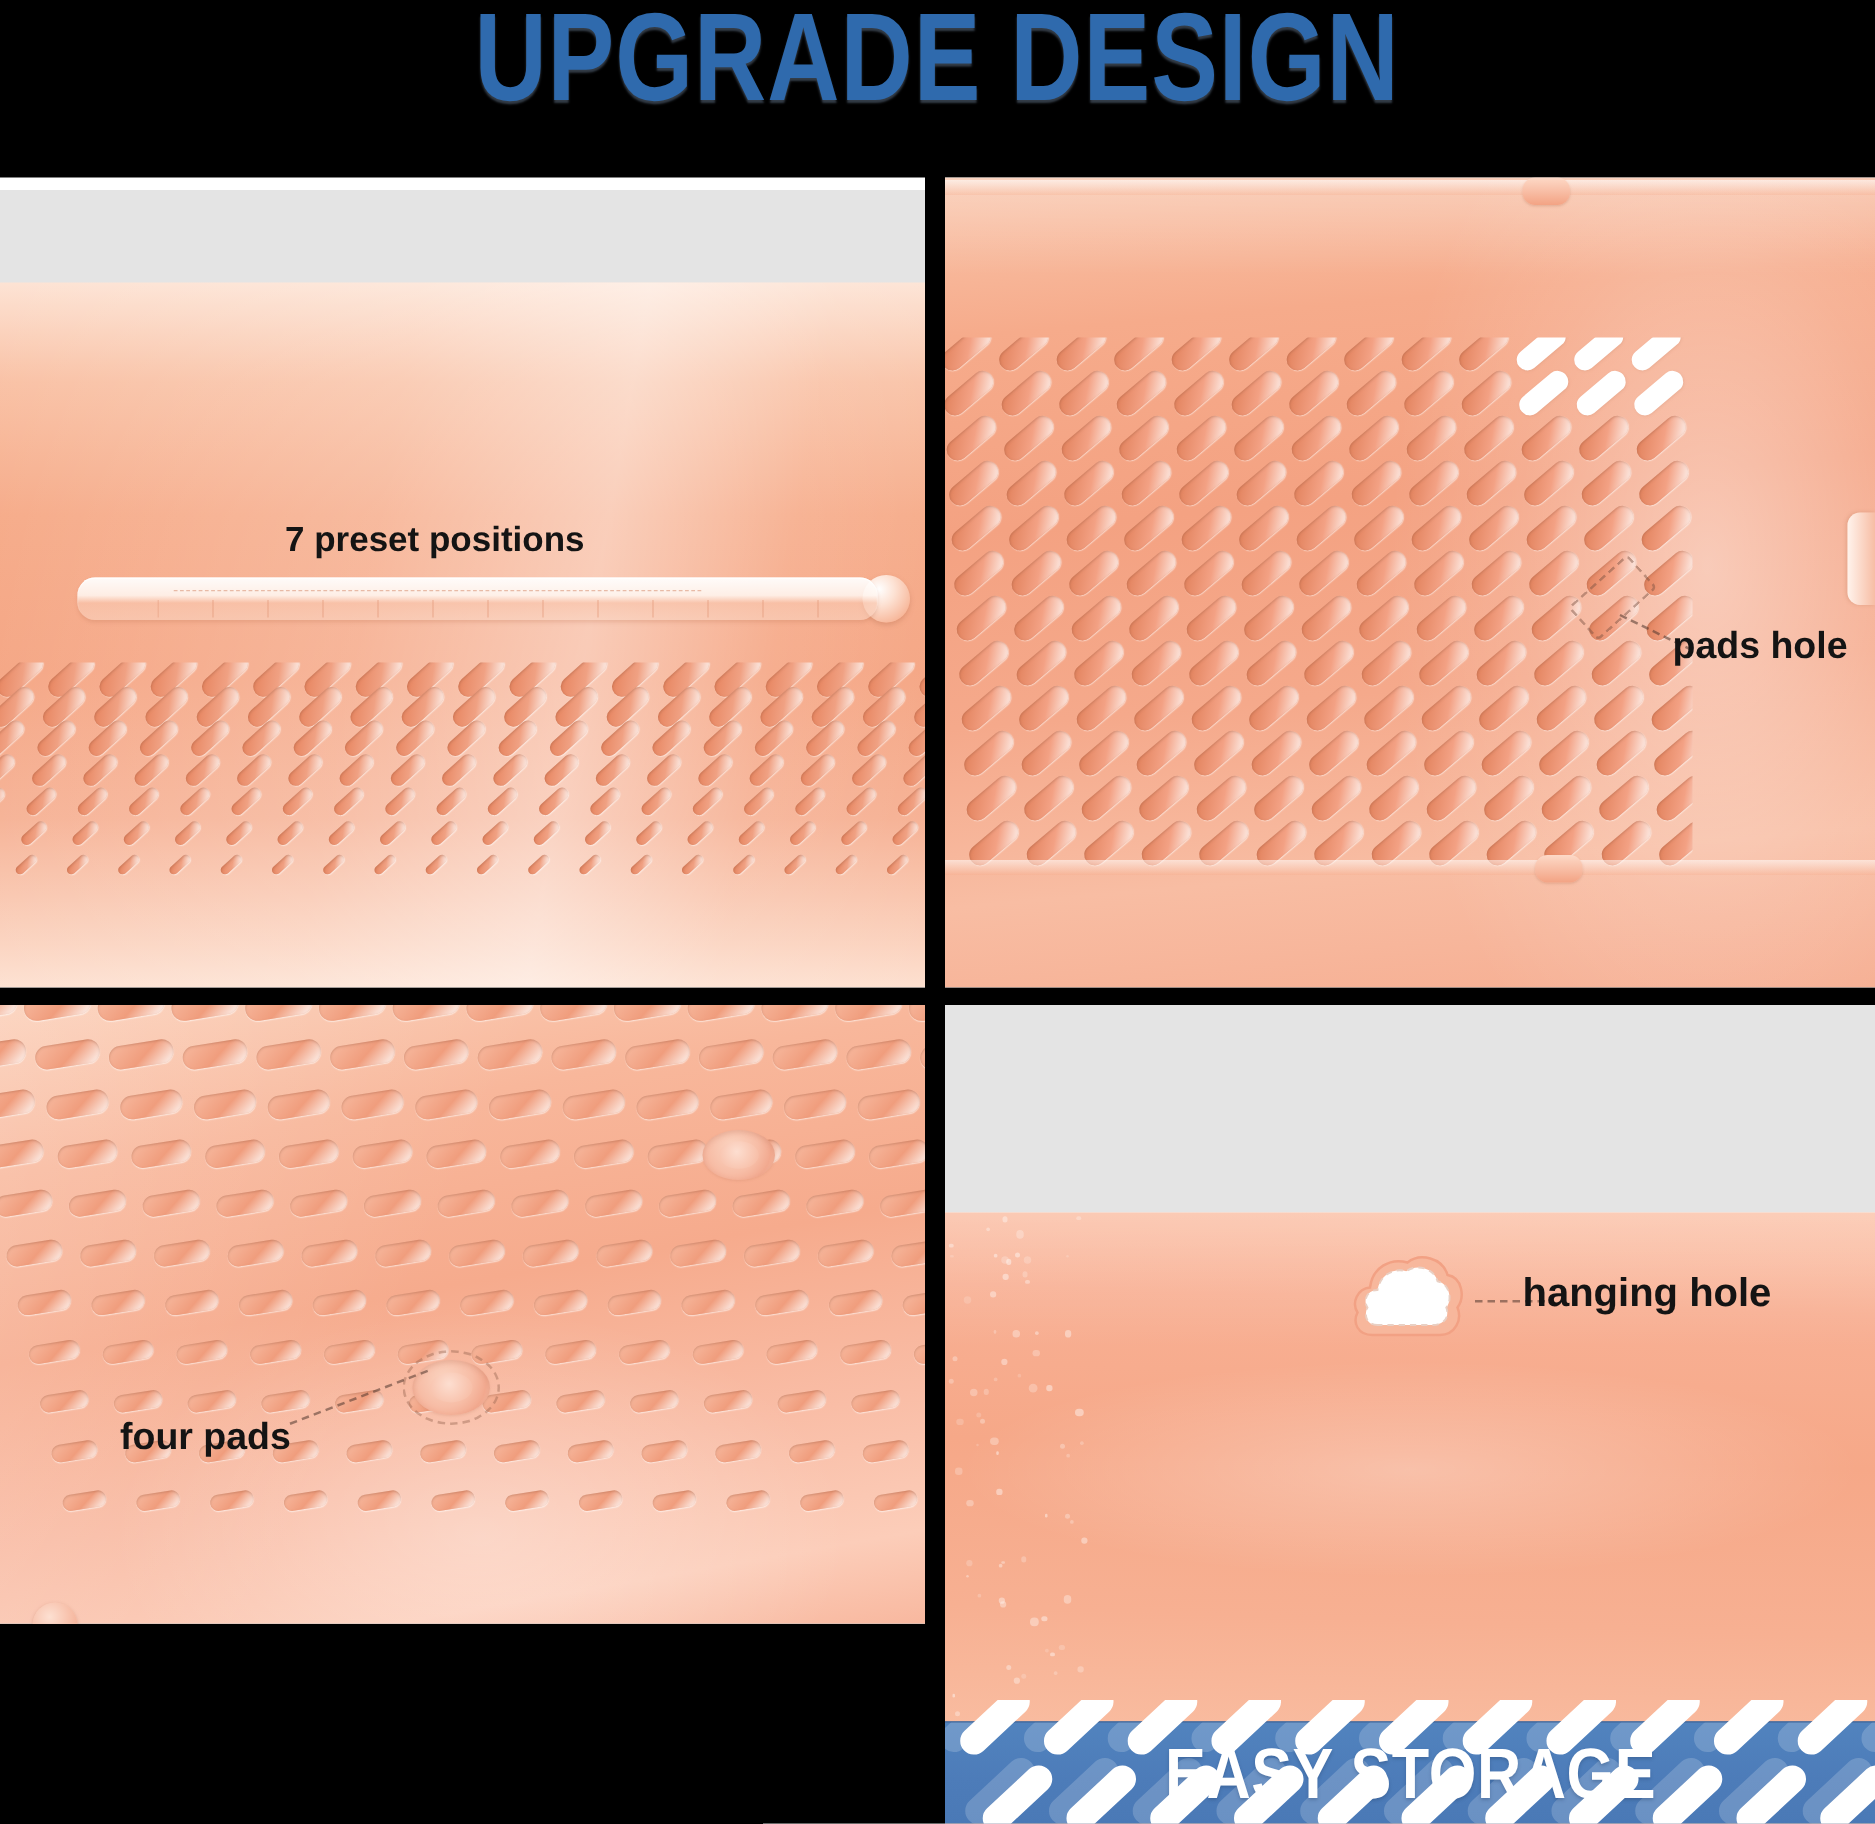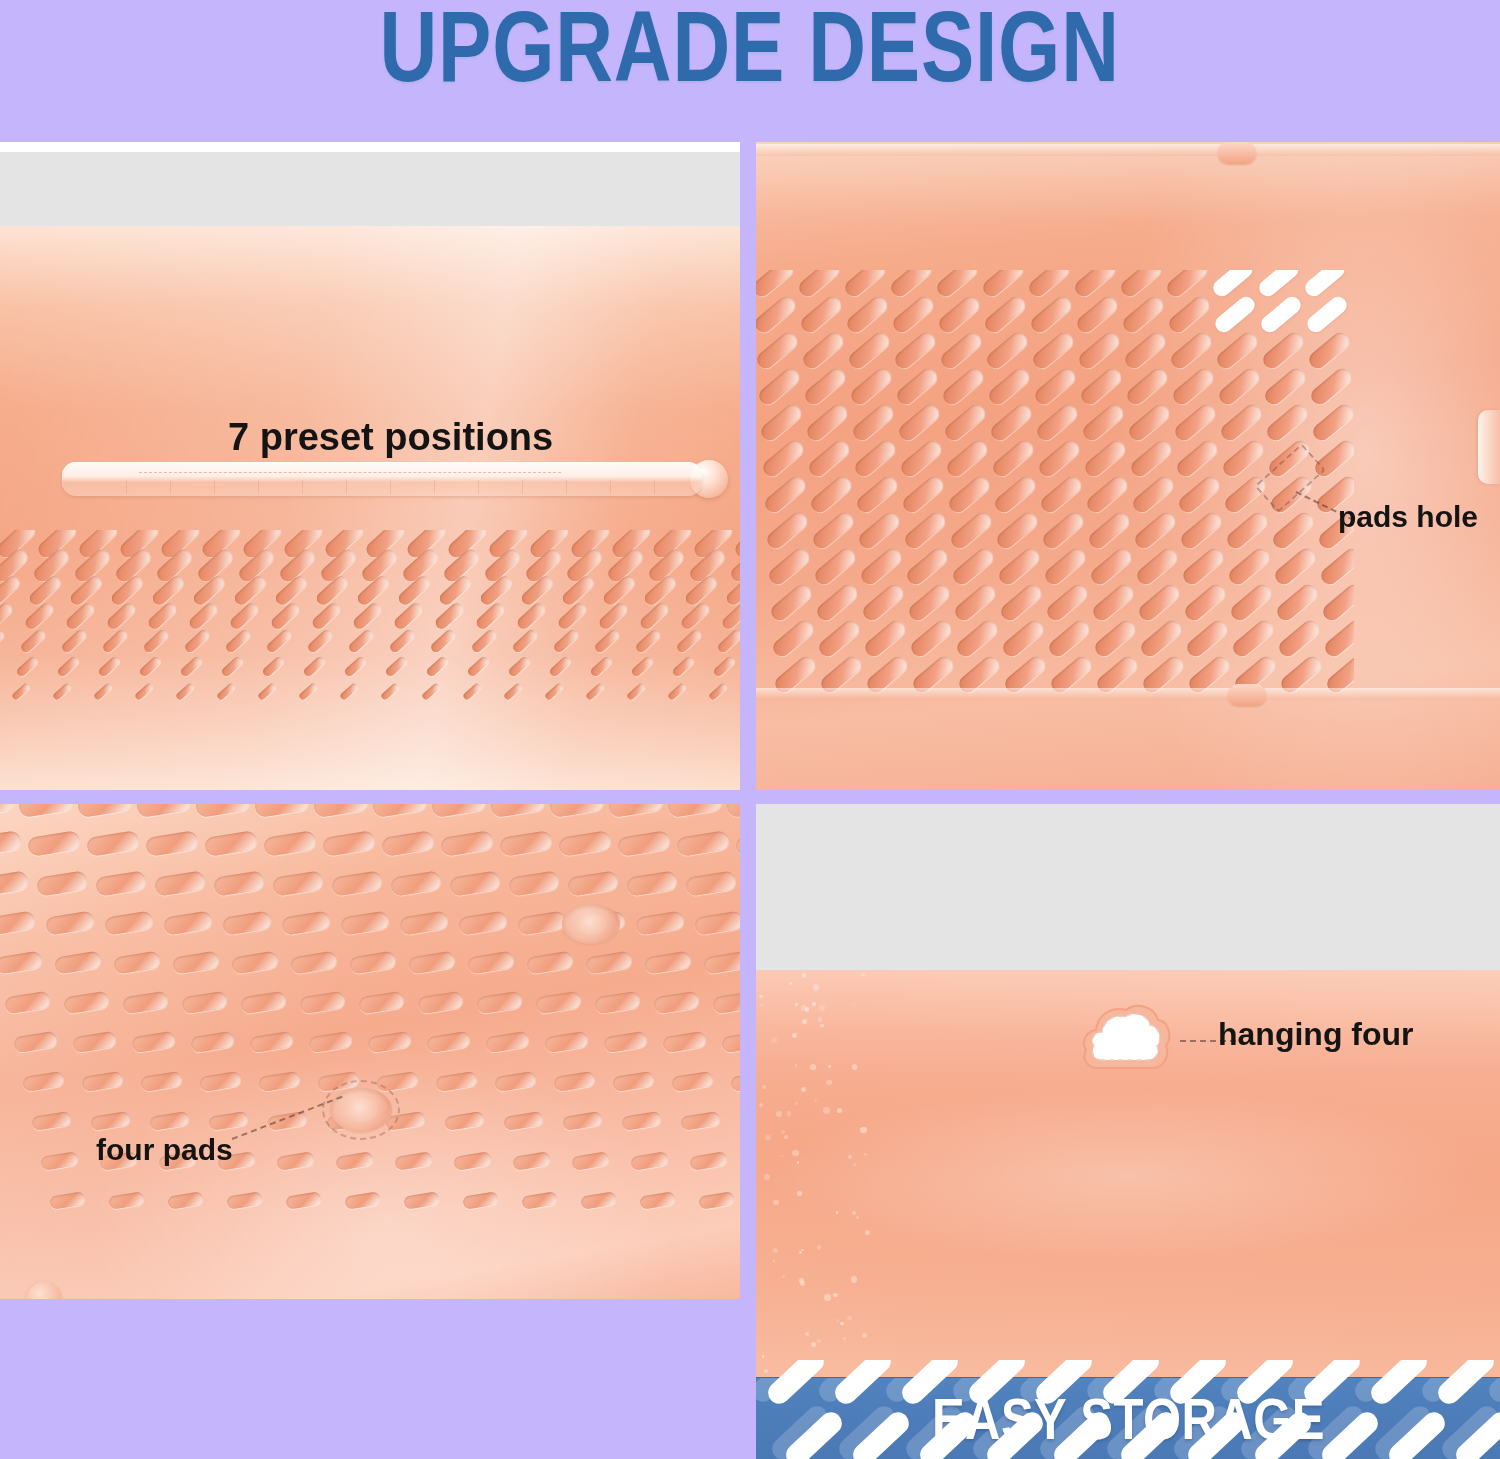--- a/index.html
+++ b/index.html
@@ -9,21 +9,21 @@
     height: 1459px;
     background: #ffffff;
     font-family: "Liberation Sans", "DejaVu Sans", sans-serif;
     overflow: hidden;
   }
 
   #page {
     position: relative;
     width: 1500px;
     height: 1459px;
-    background: #c4b5fd;
+    background: #000000;
   }
 
   
   #header {
     position: absolute;
     left: 0; top: 0;
     width: 1500px;
     height: 142px;
     display: flex;
     align-items: flex-start;
@@ -352,21 +352,21 @@
 
       <div class="peach-body" id="tl-body"></div>
 
       <div class="rail" style="left:62px;top:320px;width:640px;height:34px;">
         <div class="rail-slot"></div>
         <div class="rail-notches"></div>
         <div class="rail-dash"></div>
       </div>
       <div class="rail-knob" style="left:690px;top:318px;width:38px;height:38px;"></div>
 
-      <div class="callout-text" style="left:228px;top:274px;font-size:38px;">7 preset positions</div>
+      <div class="callout-text" style="left:228px;top:274px;font-size:28px;">7 preset positions</div>
 
       <div class="holes" id="tl-holes" style="left:-10px;top:388px;width:760px;height:180px;">
           <div class="slot" style="left: 4px; top: 2px; width: 44px; height: 16px; transform: rotate(-42deg) scaleY(1); background: linear-gradient(140deg, rgb(230, 130, 92) 0%, rgb(240, 161, 131) 55%, rgba(255, 255, 255, 0.85) 100%); box-shadow: rgba(150, 85, 60, 0.35) 0px 1px 2px inset, rgba(255, 255, 255, 0.55) 0px 1px 1px;"></div>
           <div class="slot" style="left: 45px; top: 2px; width: 44px; height: 16px; transform: rotate(-42deg) scaleY(1); background: linear-gradient(140deg, rgb(230, 130, 92) 0%, rgb(240, 161, 131) 55%, rgba(255, 255, 255, 0.85) 100%); box-shadow: rgba(150, 85, 60, 0.35) 0px 1px 2px inset, rgba(255, 255, 255, 0.55) 0px 1px 1px;"></div>
           <div class="slot" style="left: 86px; top: 2px; width: 44px; height: 16px; transform: rotate(-42deg) scaleY(1); background: linear-gradient(140deg, rgb(230, 130, 92) 0%, rgb(240, 161, 131) 55%, rgba(255, 255, 255, 0.85) 100%); box-shadow: rgba(150, 85, 60, 0.35) 0px 1px 2px inset, rgba(255, 255, 255, 0.55) 0px 1px 1px;"></div>
           <div class="slot" style="left: 127px; top: 2px; width: 44px; height: 16px; transform: rotate(-42deg) scaleY(1); background: linear-gradient(140deg, rgb(230, 130, 92) 0%, rgb(240, 161, 131) 55%, rgba(255, 255, 255, 0.85) 100%); box-shadow: rgba(150, 85, 60, 0.35) 0px 1px 2px inset, rgba(255, 255, 255, 0.55) 0px 1px 1px;"></div>
           <div class="slot" style="left: 168px; top: 2px; width: 44px; height: 16px; transform: rotate(-42deg) scaleY(1); background: linear-gradient(140deg, rgb(230, 130, 92) 0%, rgb(240, 161, 131) 55%, rgba(255, 255, 255, 0.85) 100%); box-shadow: rgba(150, 85, 60, 0.35) 0px 1px 2px inset, rgba(255, 255, 255, 0.55) 0px 1px 1px;"></div>
           <div class="slot" style="left: 209px; top: 2px; width: 44px; height: 16px; transform: rotate(-42deg) scaleY(1); background: linear-gradient(140deg, rgb(230, 130, 92) 0%, rgb(240, 161, 131) 55%, rgba(255, 255, 255, 0.85) 100%); box-shadow: rgba(150, 85, 60, 0.35) 0px 1px 2px inset, rgba(255, 255, 255, 0.55) 0px 1px 1px;"></div>
           <div class="slot" style="left: 250px; top: 2px; width: 44px; height: 16px; transform: rotate(-42deg) scaleY(1); background: linear-gradient(140deg, rgb(230, 130, 92) 0%, rgb(240, 161, 131) 55%, rgba(255, 255, 255, 0.85) 100%); box-shadow: rgba(150, 85, 60, 0.35) 0px 1px 2px inset, rgba(255, 255, 255, 0.55) 0px 1px 1px;"></div>
           <div class="slot" style="left: 291px; top: 2px; width: 44px; height: 16px; transform: rotate(-42deg) scaleY(1); background: linear-gradient(140deg, rgb(230, 130, 92) 0%, rgb(240, 161, 131) 55%, rgba(255, 255, 255, 0.85) 100%); box-shadow: rgba(150, 85, 60, 0.35) 0px 1px 2px inset, rgba(255, 255, 255, 0.55) 0px 1px 1px;"></div>
@@ -930,21 +930,21 @@
         <svg width="96" height="78" viewBox="0 0 96 78">
           <path d="M20 70 C8 70 4 60 8 52 C3 44 8 33 18 32 C20 16 34 8 48 12 C58 4 76 8 80 22
                    C92 24 94 40 88 48 C92 58 86 70 74 70 Z" fill="#f7b79c" stroke="#f2a184" stroke-width="2"></path>
           <path d="M24 62 C15 62 13 54 16 48 C12 42 16 34 24 34 C26 22 37 16 47 19 C55 13 69 16 72 27
                    C82 29 84 42 79 48 C82 56 77 62 68 62 Z" fill="#ffffff" stroke="#e9d0c4" stroke-width="1.5" stroke-dasharray="5 4"></path>
         </svg>
       </div>
 
       <div class="dash-line" style="left:424px;top:236px;width:56px;"></div>
 
-      <div class="callout-text" style="left: 462px; top: 212px; font-size: 32px;">hanging four</div>
+      <div class="callout-text" style="left: 462px; top: 212px; font-size: 32px;">hanging hole</div>
 
       <div class="holes" id="br-slots" style="left:0;top:556px;width:744px;height:110px;">
           <div class="white-slot" style="left: 6px; top: 6px; width: 68px; height: 22px; transform: rotate(-43deg);"></div>
           <div class="white-slot" style="left: 73px; top: 6px; width: 68px; height: 22px; transform: rotate(-43deg);"></div>
           <div class="white-slot" style="left: 140px; top: 6px; width: 68px; height: 22px; transform: rotate(-43deg);"></div>
           <div class="white-slot" style="left: 207px; top: 6px; width: 68px; height: 22px; transform: rotate(-43deg);"></div>
           <div class="white-slot" style="left: 274px; top: 6px; width: 68px; height: 22px; transform: rotate(-43deg);"></div>
           <div class="white-slot" style="left: 341px; top: 6px; width: 68px; height: 22px; transform: rotate(-43deg);"></div>
           <div class="white-slot" style="left: 408px; top: 6px; width: 68px; height: 22px; transform: rotate(-43deg);"></div>
           <div class="white-slot" style="left: 475px; top: 6px; width: 68px; height: 22px; transform: rotate(-43deg);"></div>

